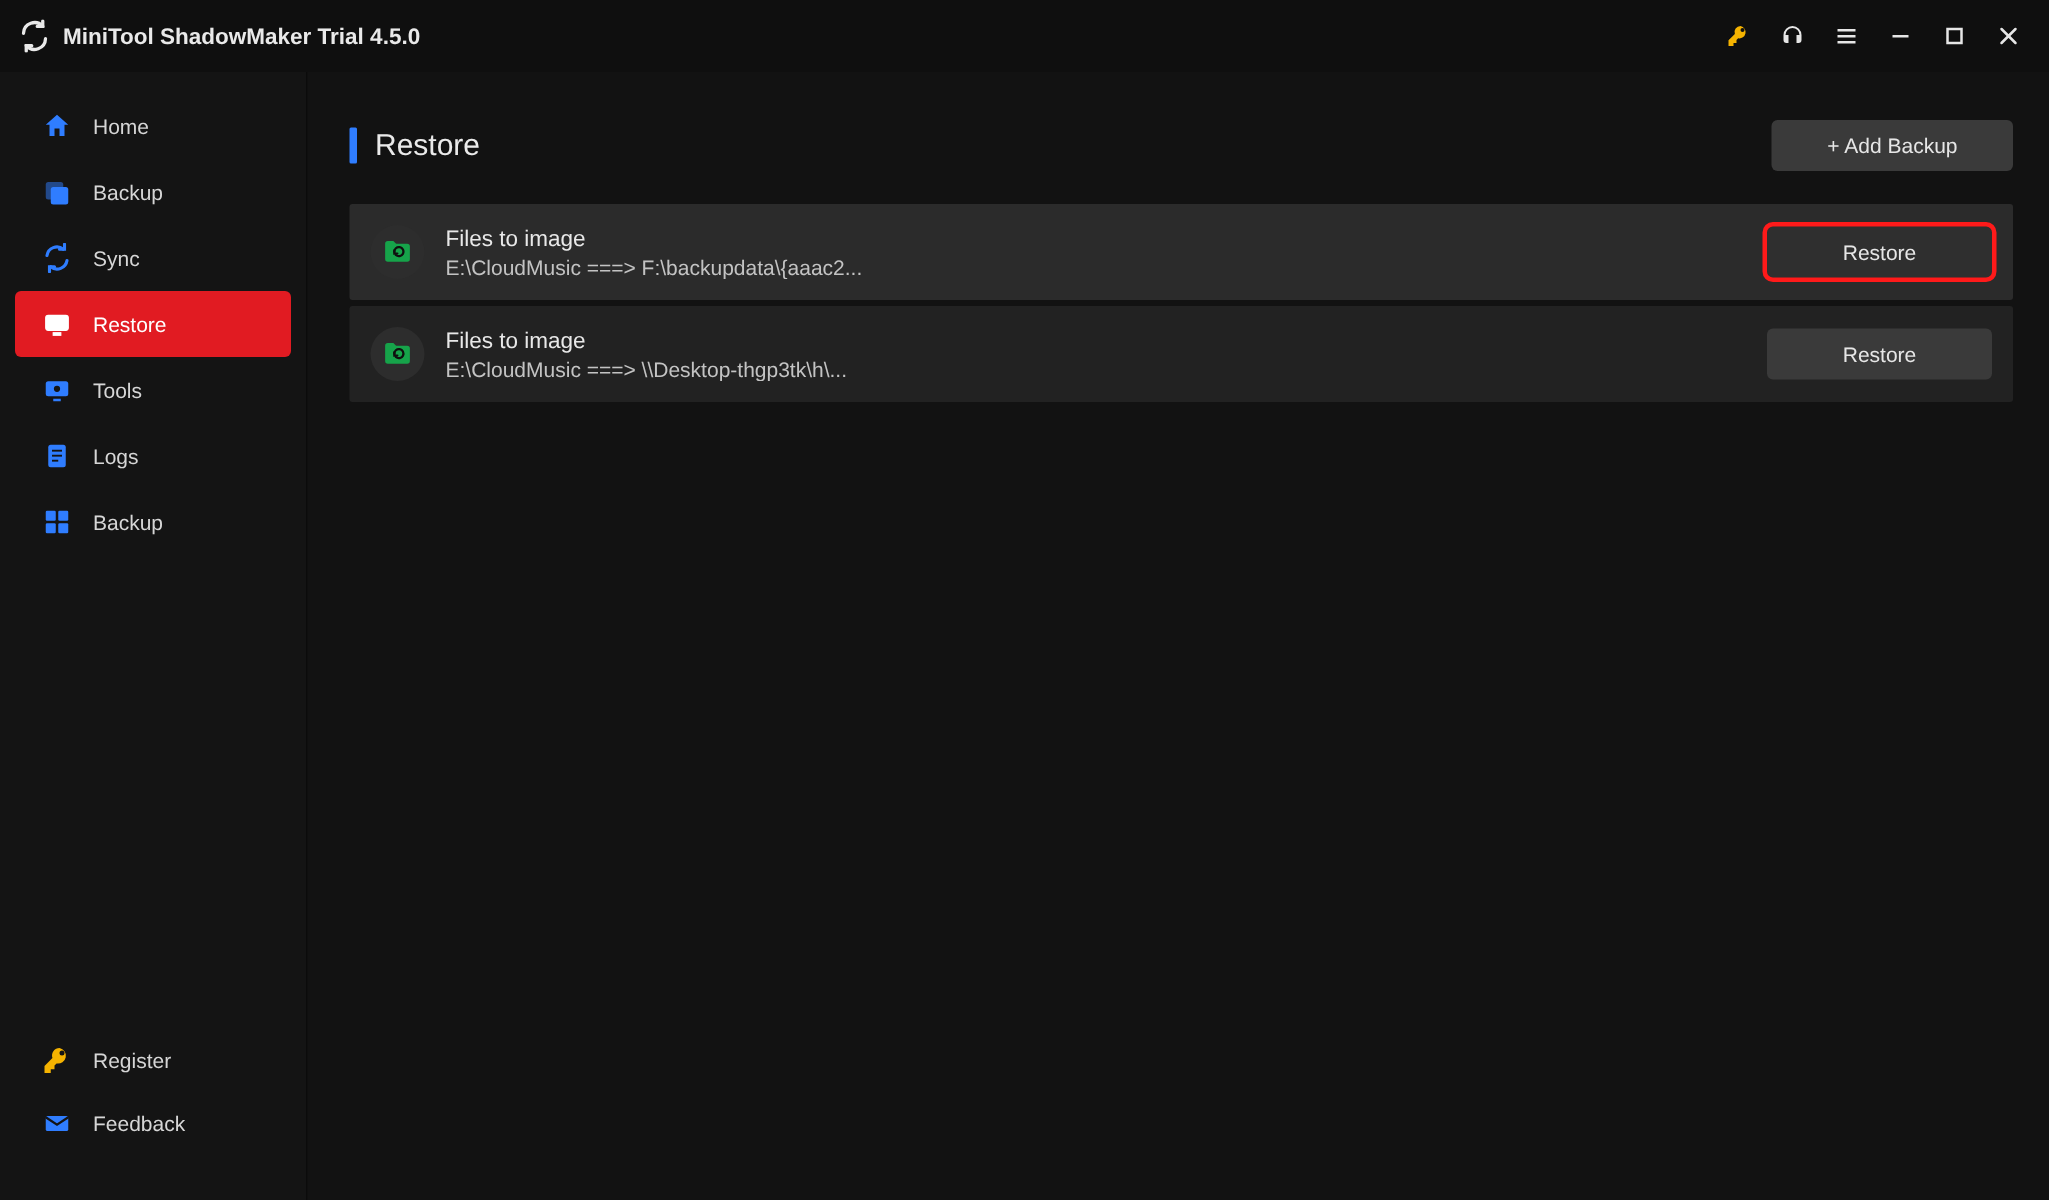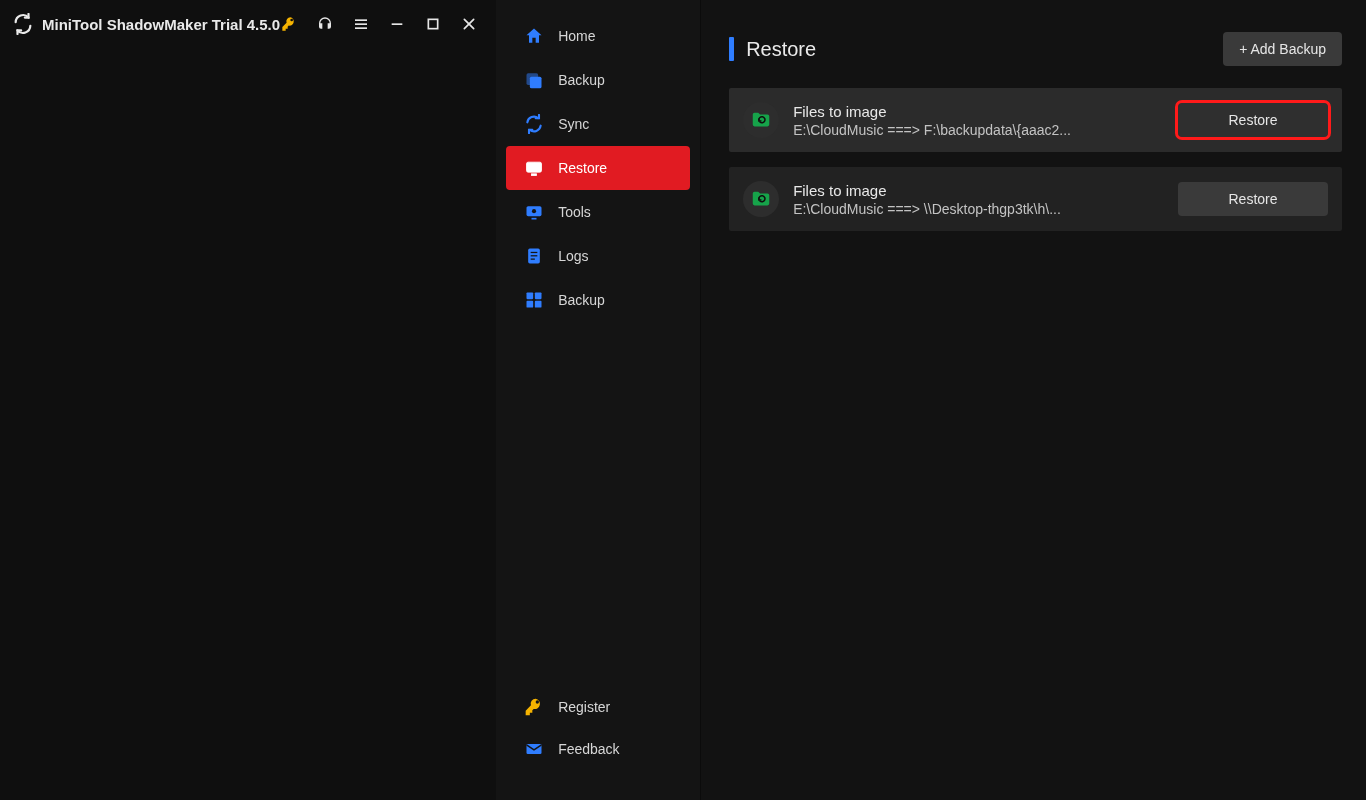--- a/index.html
+++ b/index.html
@@ -1,17 +1,17 @@
 <!DOCTYPE html>
 <html><head>
 <meta charset="utf-8">
 <style>
   * { box-sizing: border-box; margin: 0; padding: 0; font-family: "Segoe UI", Arial, sans-serif; }
   html, body { width: 1366px; height: 800px; background: #000; color: #ddd; overflow: hidden; }
-  .app { width: 1366px; height: 800px; background: #0f0f0f; display: flex; flex-direction: row; }
+  .app { width: 1366px; height: 800px; background: #0f0f0f; display: flex; flex-direction: column; }
 
   
   .titlebar { height: 48px; display: flex; align-items: center; padding: 0 8px; background: #0f0f0f; }
   .titlebar .logo { width: 22px; height: 22px; margin: 0 8px 0 4px; display:flex; align-items:center; justify-content:center; }
   .titlebar .title { font-size: 15px; font-weight: 600; color: #e9e9e9; }
   .titlebar .spacer { flex: 1; }
   .winbtns { display: flex; align-items: center; gap: 18px; padding-right: 10px; }
   .winbtn { width: 18px; height: 18px; display:flex; align-items:center; justify-content:center; cursor:pointer; }
   .winbtn svg { width: 16px; height: 16px; }
   .winbtn.key svg path { fill:#f5b300; }
@@ -26,24 +26,24 @@
   .navitem.active .icon svg * { fill:#fff !important; stroke:#fff !important; }
   .sidebar-bottom { padding-bottom: 30px; }
   .sidebar-bottom .navitem { height:42px; }
 
   
   .main { flex:1; background:#121212; padding: 32px 24px 24px 28px; min-width:0; }
   .page-header { display:flex; align-items:center; margin-bottom: 22px; }
   .page-header .bar { width:5px; height:24px; background:#2f7dff; margin-right: 12px; border-radius:1px; }
   .page-header h1 { font-size:20px; font-weight:500; color:#eaeaea; }
   .page-header .spacer { flex:1; }
-  .add-backup-btn { background:#3a3a3a; color:#e6e6e6; height:34px; padding: 0 16px; border:none; border-radius:4px; font-size:14px; cursor:pointer; }
-
-  
-  .list { display:flex; flex-direction:column; gap:13px; }
+  .add-backup-btn { background:#3a3a3a; color:#e6e6e6; height:34px; padding: 0 37px; border:none; border-radius:4px; font-size:14px; cursor:pointer; }
+
+  
+  .list { display:flex; flex-direction:column; gap:2px; }
   .row { display:flex; align-items:center; background:#222222; height:64px; padding: 0 14px; border-radius:2px; }
   .row + .row { margin-top: 2px; }
   .row.hovered { background:#2b2b2b; }
   .row .row-icon { width:36px; height:36px; border-radius:50%; background:#2d2d2d; display:flex; align-items:center; justify-content:center; margin-right: 14px; }
   .row .row-text { display:flex; flex-direction:column; gap:2px; min-width:0; }
   .row .row-title { font-size:15px; color:#e8e8e8; white-space:nowrap; overflow:hidden; text-overflow:ellipsis; }
   .row .row-sub { font-size:14px; color:#c3c3c3; white-space:nowrap; overflow:hidden; text-overflow:ellipsis; max-width: 320px; }
   .row .spacer { flex:1; }
   .restore-btn { background:#3a3a3a; color:#e6e6e6; height:34px; width: 150px; border:none; border-radius:4px; font-size:14px; cursor:pointer; }
   .restore-btn.highlight { outline: 3px solid #ff1a1a; outline-offset: 0; background:#2f2f2f; }

